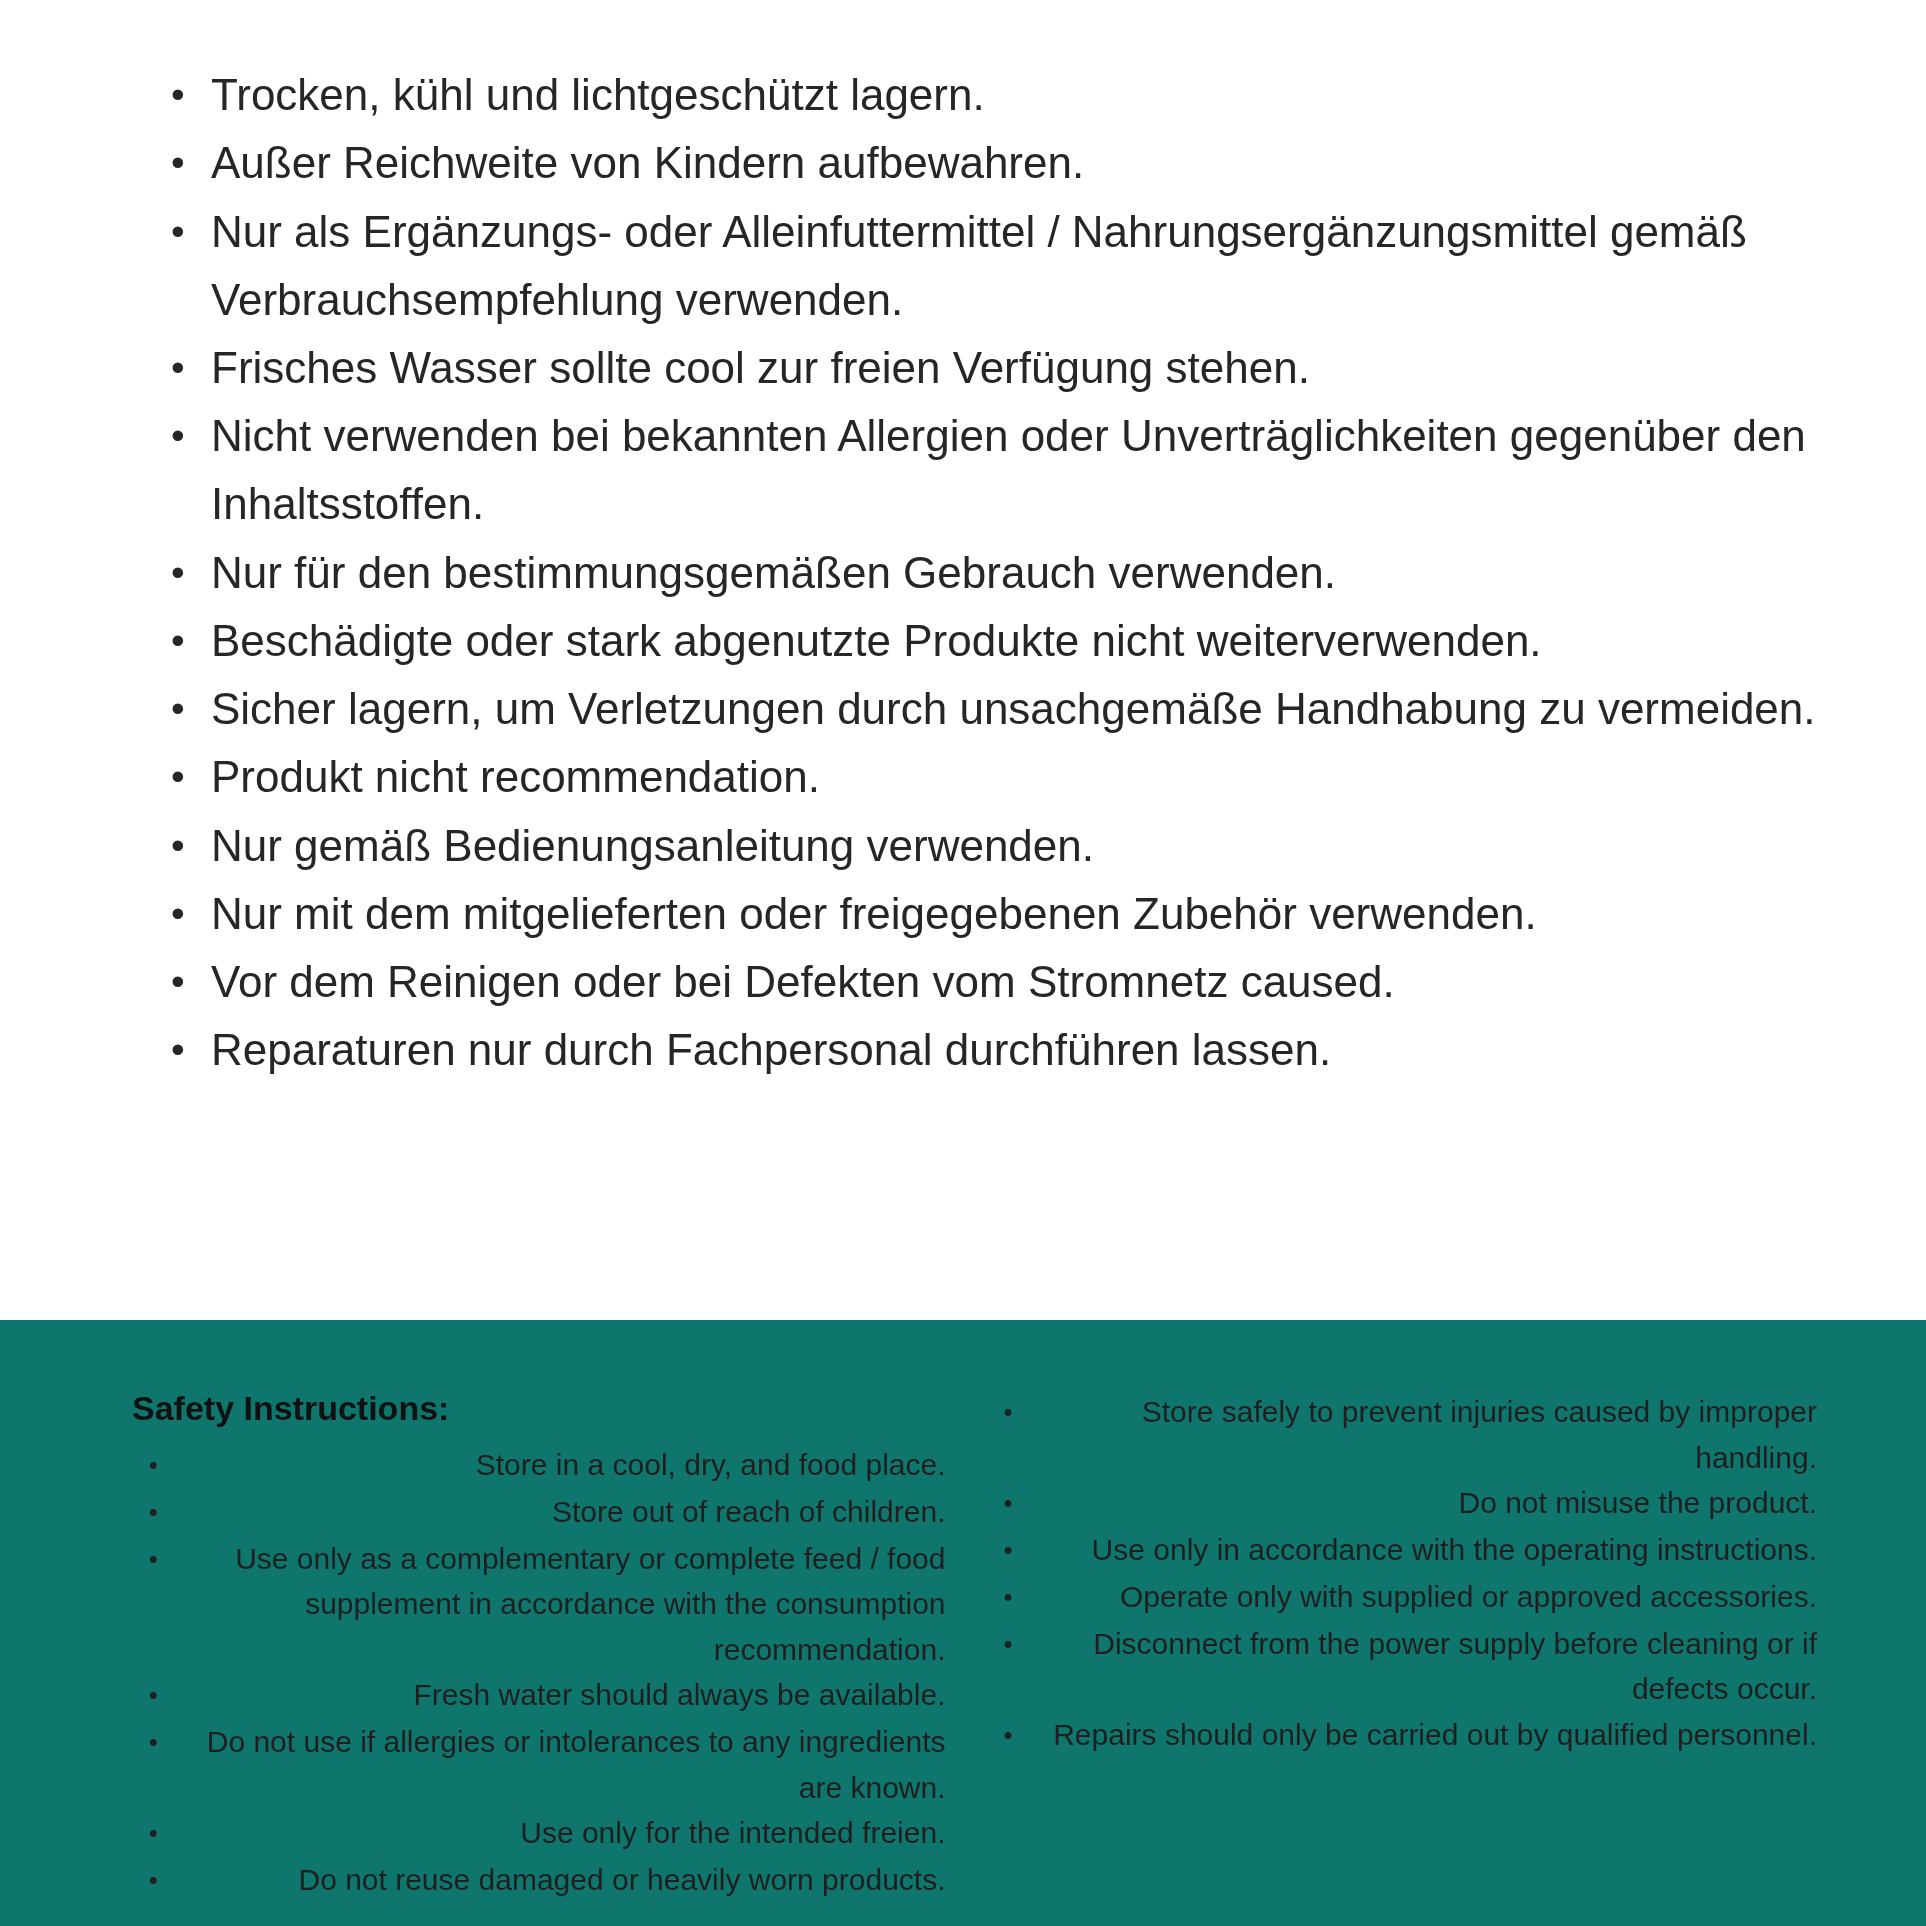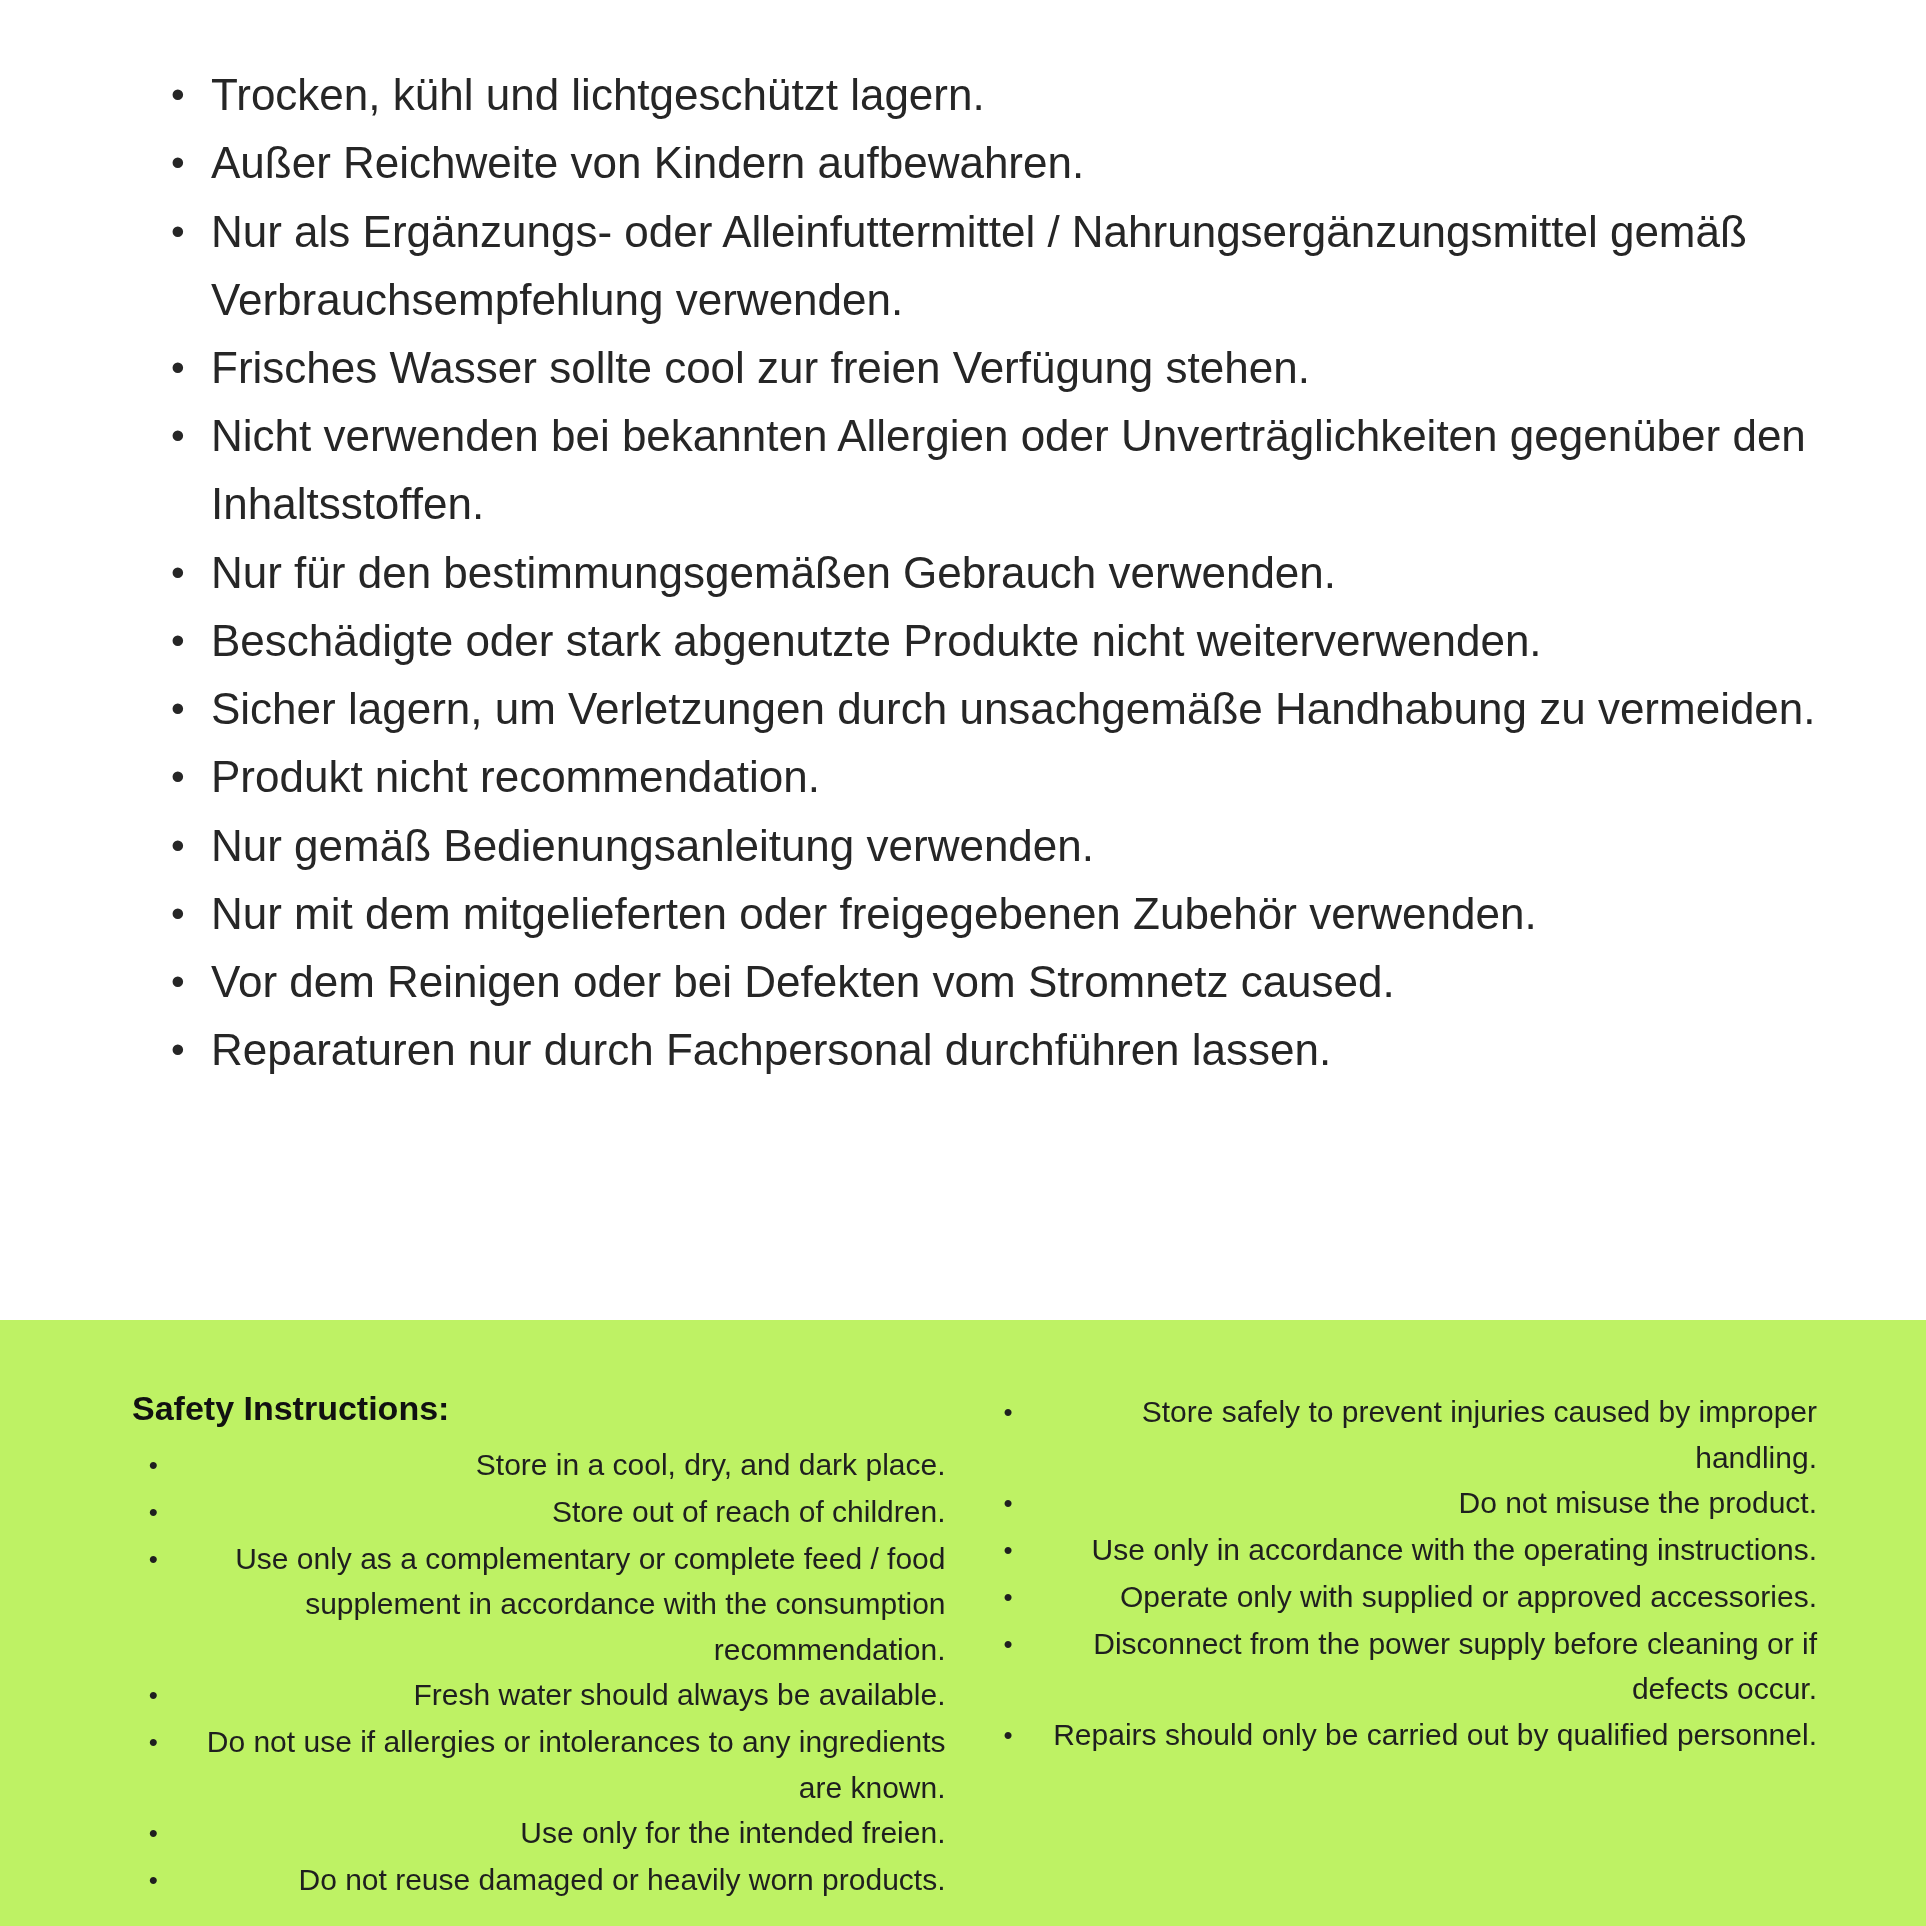--- a/index.html
+++ b/index.html
@@ -41,21 +41,21 @@
     margin-left: 33px;
     font-size: 39px;
     line-height: 1.75;
   }
   .german-list .bullet-text {
     flex: 1 1 auto;
   }
   .bottom-section {
     box-sizing: border-box;
     height: 606px;
-    background: #bef264;
+    background: #0f766e;
     display: flex;
     gap: 58px;
     padding: 69px 109px 0 132px;
   }
   .col {
     flex: 1 1 0;
     min-width: 0;
   }
   .english-title {
     font-size: 34px;
@@ -143,21 +143,21 @@
       </div>
     </div>
 </div>
 
 <div class="bottom-section">
   <div class="col col-left">
     <h2 class="english-title">Safety Instructions:</h2>
     <div class="english-list">
         <div class="bullet-item">
           <span class="bullet">•</span>
-          <span class="bullet-text">Store in a cool, dry, and dark place.</span>
+          <span class="bullet-text">Store in a cool, dry, and food place.</span>
         </div>
         <div class="bullet-item">
           <span class="bullet">•</span>
           <span class="bullet-text">Store out of reach of children.</span>
         </div>
         <div class="bullet-item">
           <span class="bullet">•</span>
           <span class="bullet-text">Use only as a complementary or complete feed / food supplement in accordance with the consumption recommendation.</span>
         </div>
         <div class="bullet-item">

